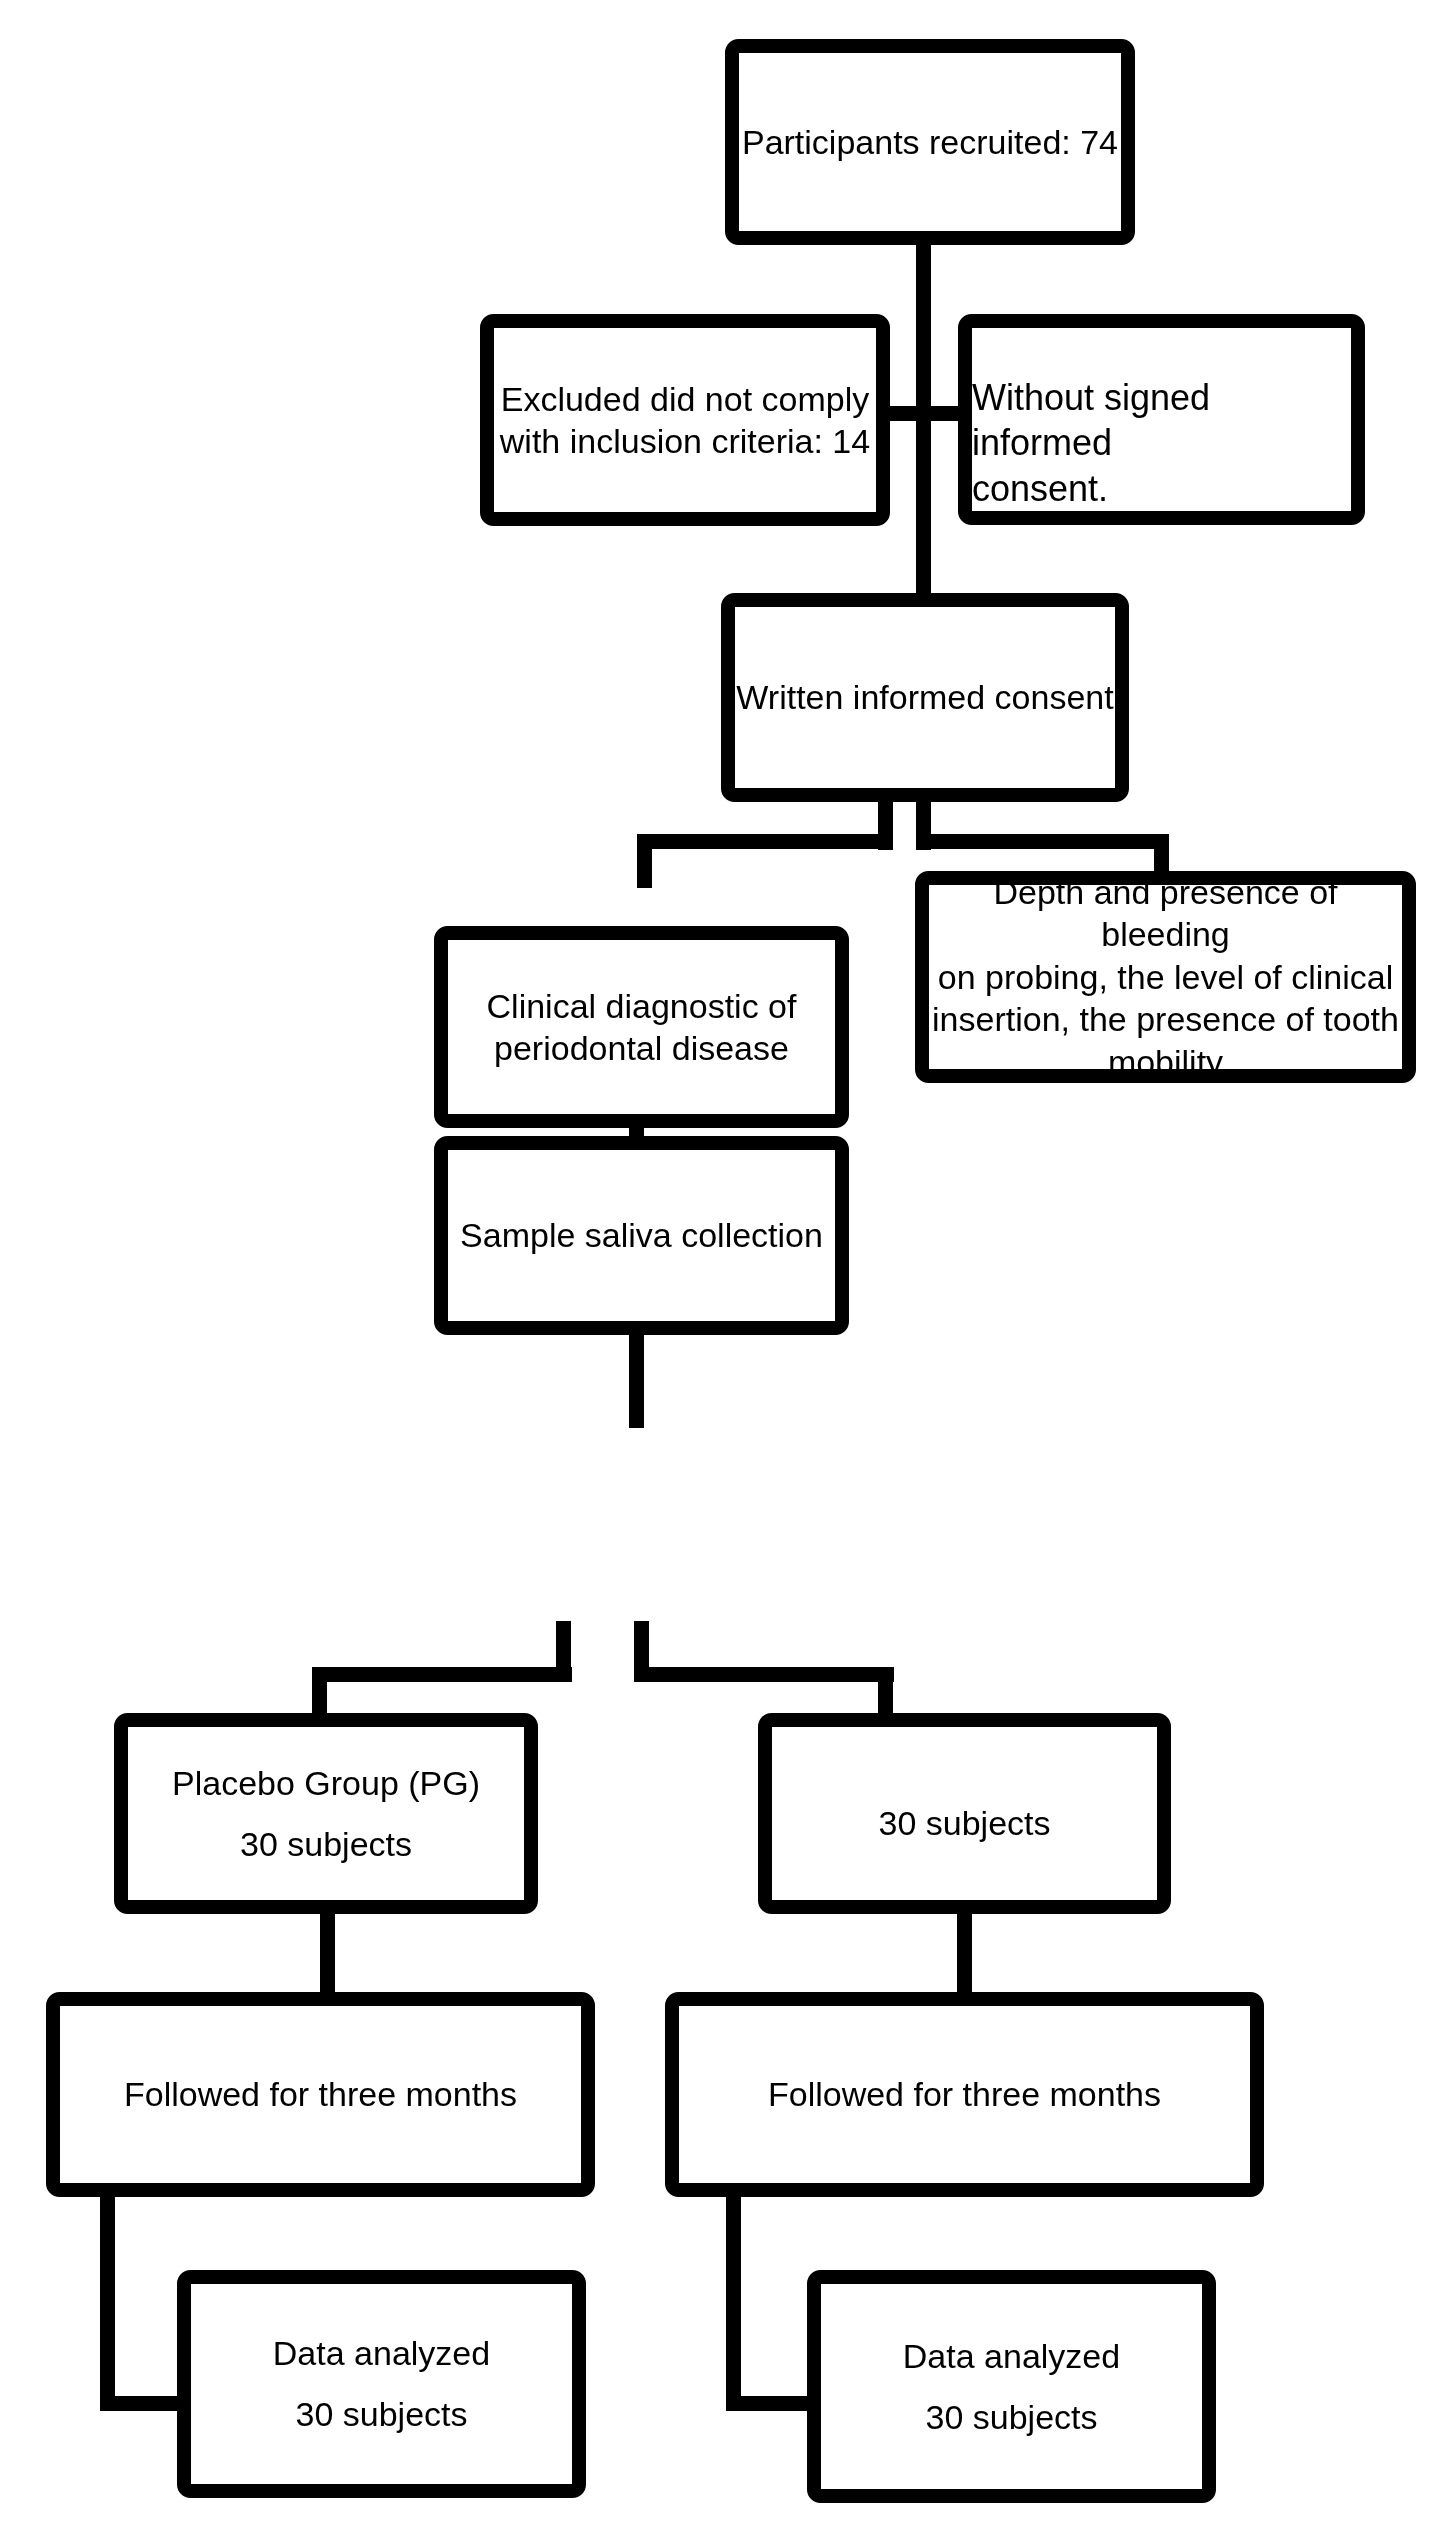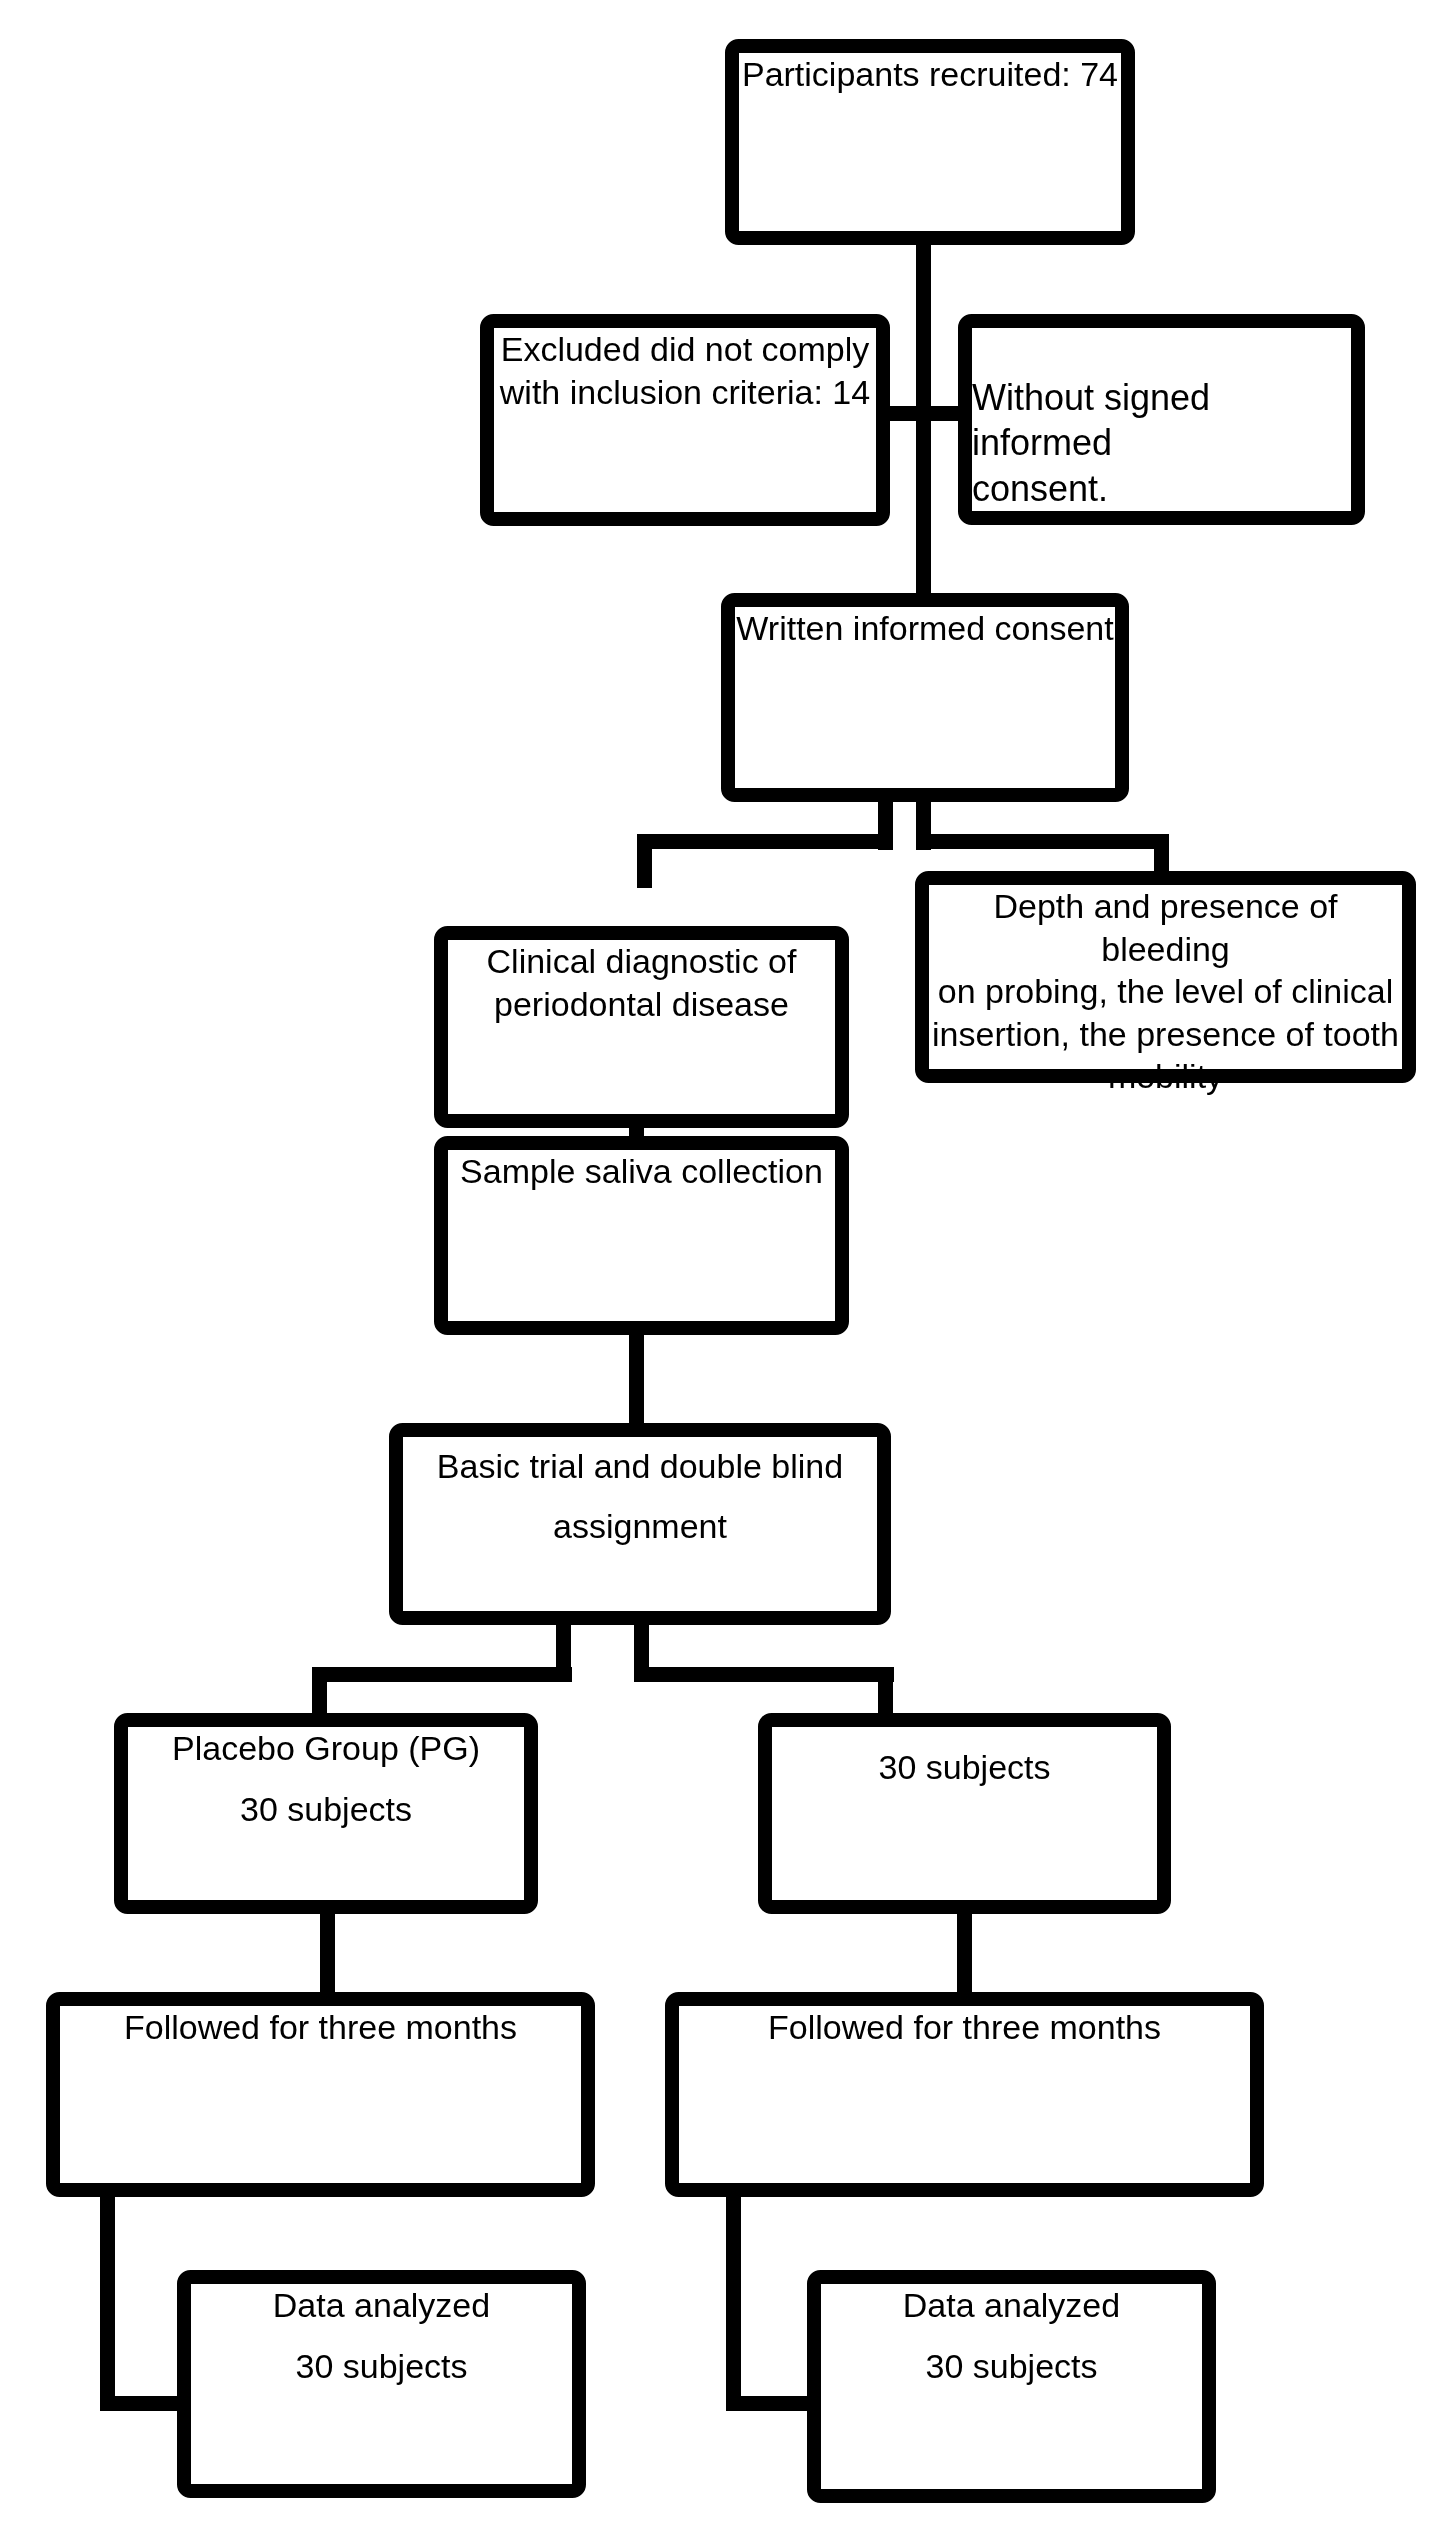--- a/index.html
+++ b/index.html
@@ -13,21 +13,21 @@
     overflow:hidden;
   }
   .line { position:absolute; background:var(--ink); }
   .node {
     position:absolute;
     box-sizing:border-box;
     border:14.3px solid var(--ink);
     border-radius:13.5px;
     background:var(--paper);
     display:flex; flex-direction:column;
-    align-items:center; justify-content:flex-start;
+    align-items:center; justify-content:center;
     text-align:center;
     font-size:34px;
   }
   .label { white-space:pre-line; line-height:1.25; }
   .loose .label { line-height:1.75; }
   .gap { margin-top:18.5px; }
   .left-align {
     align-items:flex-start; justify-content:flex-end;
     text-align:left;
     font-size:36px;
@@ -97,24 +97,20 @@
     <div class="label">Depth and presence of bleeding
 on probing, the level of clinical
 insertion, the presence of tooth
 mobility</div>
   </div>
 
   <div class="node" style="left:434px; top:1136px; width:415px; height:199px;">
     <div class="label">Sample saliva collection</div>
   </div>
 
-  <div class="node loose" style="left:389px; top:1423px; width:502px; height:202px;">
-    <div class="label">Basic trial and double blind
-assignment</div>
-  </div>
 
   <div class="node" style="left:114px; top:1713px; width:424px; height:201px;">
     <div class="label">Placebo Group (PG)</div>
     <div class="label gap">30 subjects</div>
   </div>
 
   <div class="node" style="left:758px; top:1713px; width:413px; height:201px;">
     <div class="label gap">30 subjects</div>
   </div>
 

